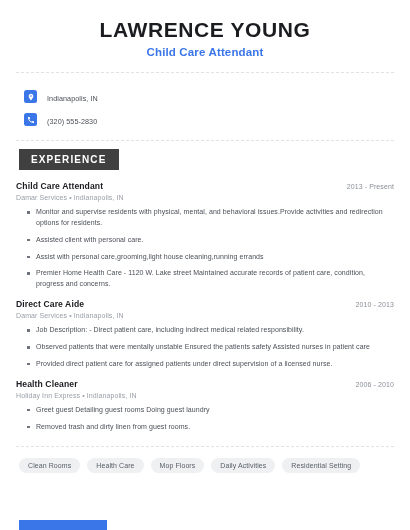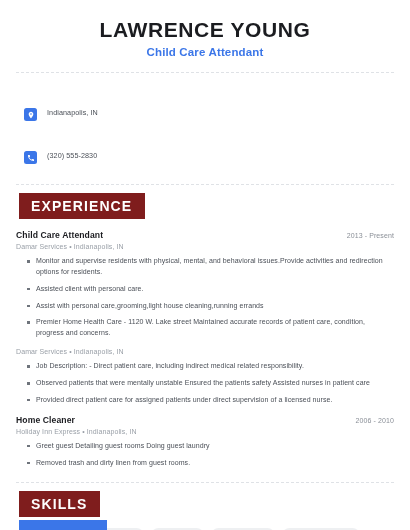--- a/index.html
+++ b/index.html
@@ -52,24 +52,23 @@
     margin: 14px 0 0 0;
   }
 
   
   .contact {
     padding-top: 11px;
   }
 
   .contact-row {
     display: flex;
-    align-items: flex-start;
+    align-items: flex-end;
     height: 19px;
     margin-bottom: 4px;
-    margin-top: 24px;
   }
 
   .contact-icon {
     width: 13px;
     height: 13px;
     border-radius: 2.5px;
     background: #3b76e8;
     display: flex;
     align-items: center;
     justify-content: center;
@@ -86,23 +85,23 @@
     letter-spacing: 0.08px;
   }
 
   
   .section {
     margin-top: 8px;
   }
 
   .section-badge {
     display: inline-block;
-    background: #7f1d1d;
+    background: #404040;
     color: #ffffff;
-    font-size: 14px;
+    font-size: 10px;
     font-weight: bold;
     letter-spacing: 1.1px;
     padding: 5px 13px 5px 12px;
     margin-left: 3px;
     text-align: right;
   }
 
   
   .exp-list { margin-top: 11px; }
 
@@ -238,47 +237,50 @@
         <div class="exp-company">Damar Services  •  Indianapolis, IN</div>
         <div class="bullets">
           <div class="bullet">Monitor and supervise residents with physical, mental, and behavioral issues.Provide activities and redirection options for residents.</div>
           <div class="bullet">Assisted client with personal care.</div>
           <div class="bullet">Assist with personal care,grooming,light house cleaning,running errands</div>
           <div class="bullet">Premier Home Health Care - 1120 W. Lake street Maintained accurate records of patient care, condition, progress and concerns.</div>
         </div>
       </div>
 
       <div class="exp-item">
+        <div class="exp-head">
+          <span class="exp-role">Direct Care Aide</span>
+          <span class="exp-dates">2010 - 2013</span>
+        </div>
         <div class="exp-company">Damar Services  •  Indianapolis, IN</div>
         <div class="bullets">
           <div class="bullet">Job Description:  - Direct patient care, including indirect medical related responsibility.</div>
           <div class="bullet">Observed patients that were mentally unstable Ensured the patients safety Assisted nurses in patient care</div>
           <div class="bullet">Provided direct patient care for assigned patients under direct supervision of a licensed nurse.</div>
         </div>
       </div>
 
       <div class="exp-item">
         <div class="exp-head">
-          <span class="exp-role">Home Cleaner</span>
+          <span class="exp-role">Health Cleaner</span>
           <span class="exp-dates">2006 - 2010</span>
         </div>
         <div class="exp-company">Holiday Inn Express  •  Indianapolis, IN</div>
         <div class="bullets">
           <div class="bullet">Greet guest Detailing guest rooms Doing guest laundry</div>
           <div class="bullet">Removed trash and dirty linen from guest rooms.</div>
         </div>
       </div>
 
     </div>
   </div>
 
   <div class="rule"></div>
 
   <div class="section">
-    <div class="section-badge">SKILLS</div>
 
     <div class="skills-wrap">
       <span class="skill-chip">Clean Rooms</span>
       <span class="skill-chip">Health Care</span>
       <span class="skill-chip">Mop Floors</span>
       <span class="skill-chip">Daily Activities</span>
       <span class="skill-chip">Residential Setting</span>
 
     </div>
   </div>

